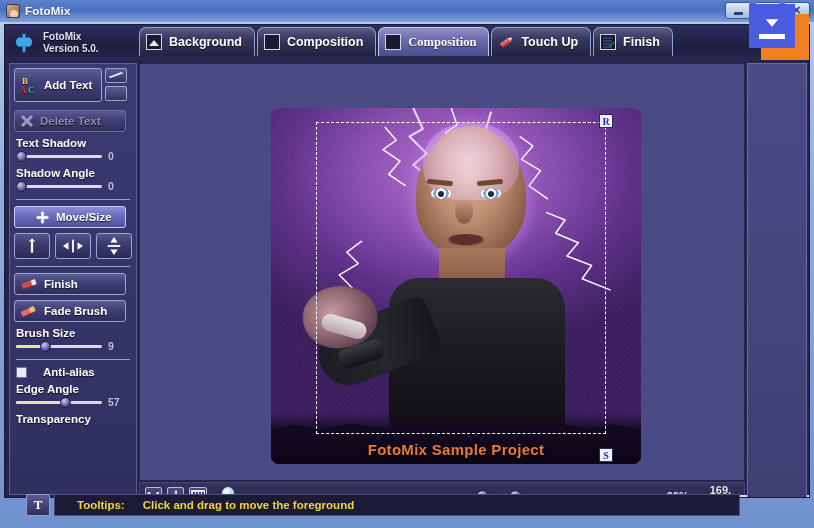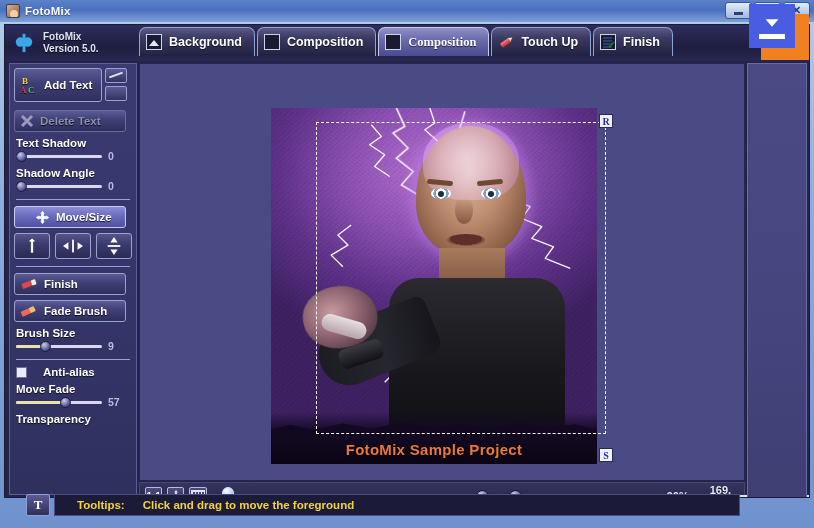--- a/index.html
+++ b/index.html
@@ -318,23 +318,24 @@
     left: 134px; top: 38px;
     width: 606px; height: 418px;
     background: #4a4a85;
     border: 1px solid #26264c;
     box-sizing: border-box;
     overflow: hidden;
   }
   #photo {
     position: absolute;
     left: 131px; top: 44px;
-    width: 326px; height: 356px;
+    width: 370px; height: 356px;
     overflow: hidden;
     background: #4c1d95;
+    border-radius: 8px;
   }
   
   #photo .bg {
     position:absolute; inset:0;
     background:
       radial-gradient(ellipse 70% 50% at 50% 18%, #b370cf 0%, #8a4fb0 38%, #5e3188 68%, #3d2060 100%),
       linear-gradient(180deg,#7a44a6 0%, #5c2f88 55%, #2e1a4d 100%);
   }
   #photo .bg::after {
     content:"";
@@ -785,21 +786,21 @@
         <div class="slider-val">9</div>
       </div>
 
       <div class="divider"></div>
 
       <div class="chk-row">
         <div class="chk"></div>
         <div class="sb-label" style="margin:0;">Anti-alias</div>
       </div>
 
-      <div class="sb-label">Move Fade</div>
+      <div class="sb-label">Edge Angle</div>
       <div class="slider-row">
         <div class="slider">
           <div class="track">
               <div class="fill" style="width:48px;"></div>
             </div>
           <div class="knob" style="left:44px;"></div>
         </div>
         <div class="slider-val">57</div>
       </div>
 

